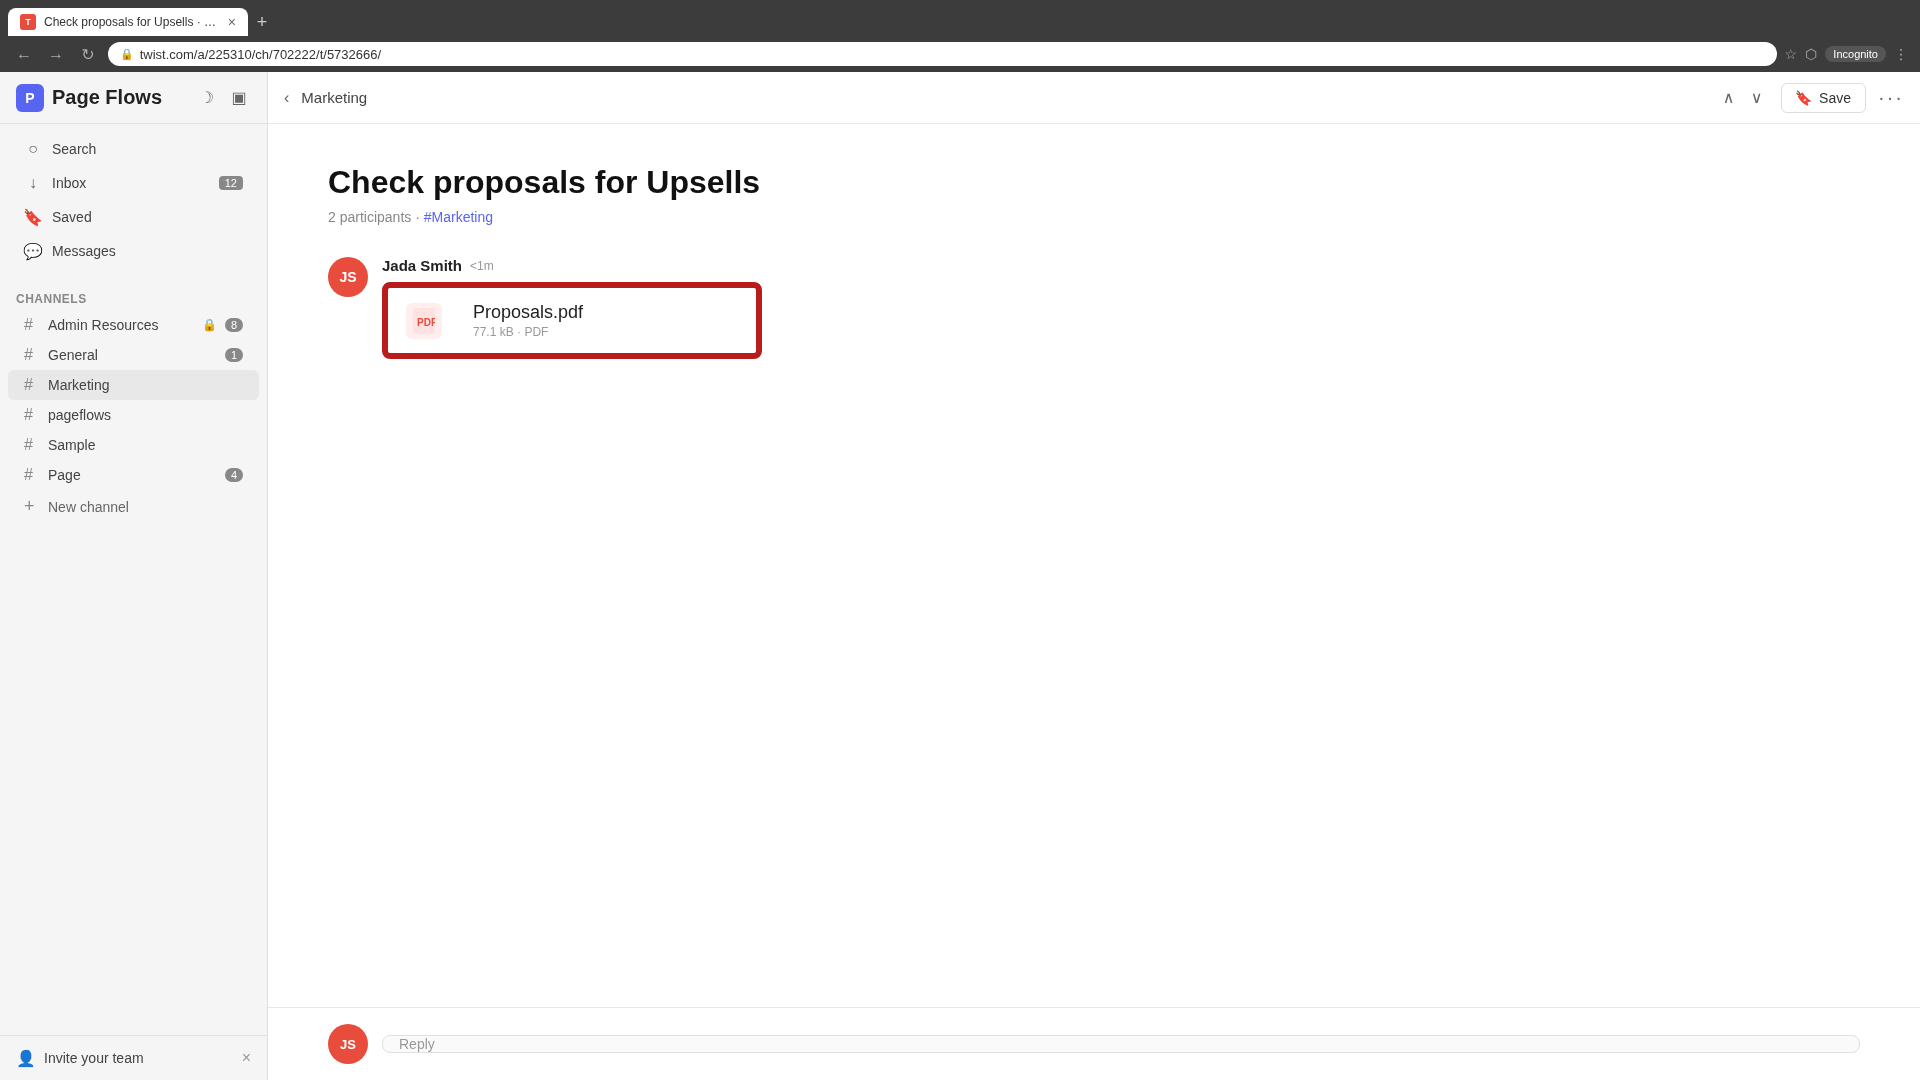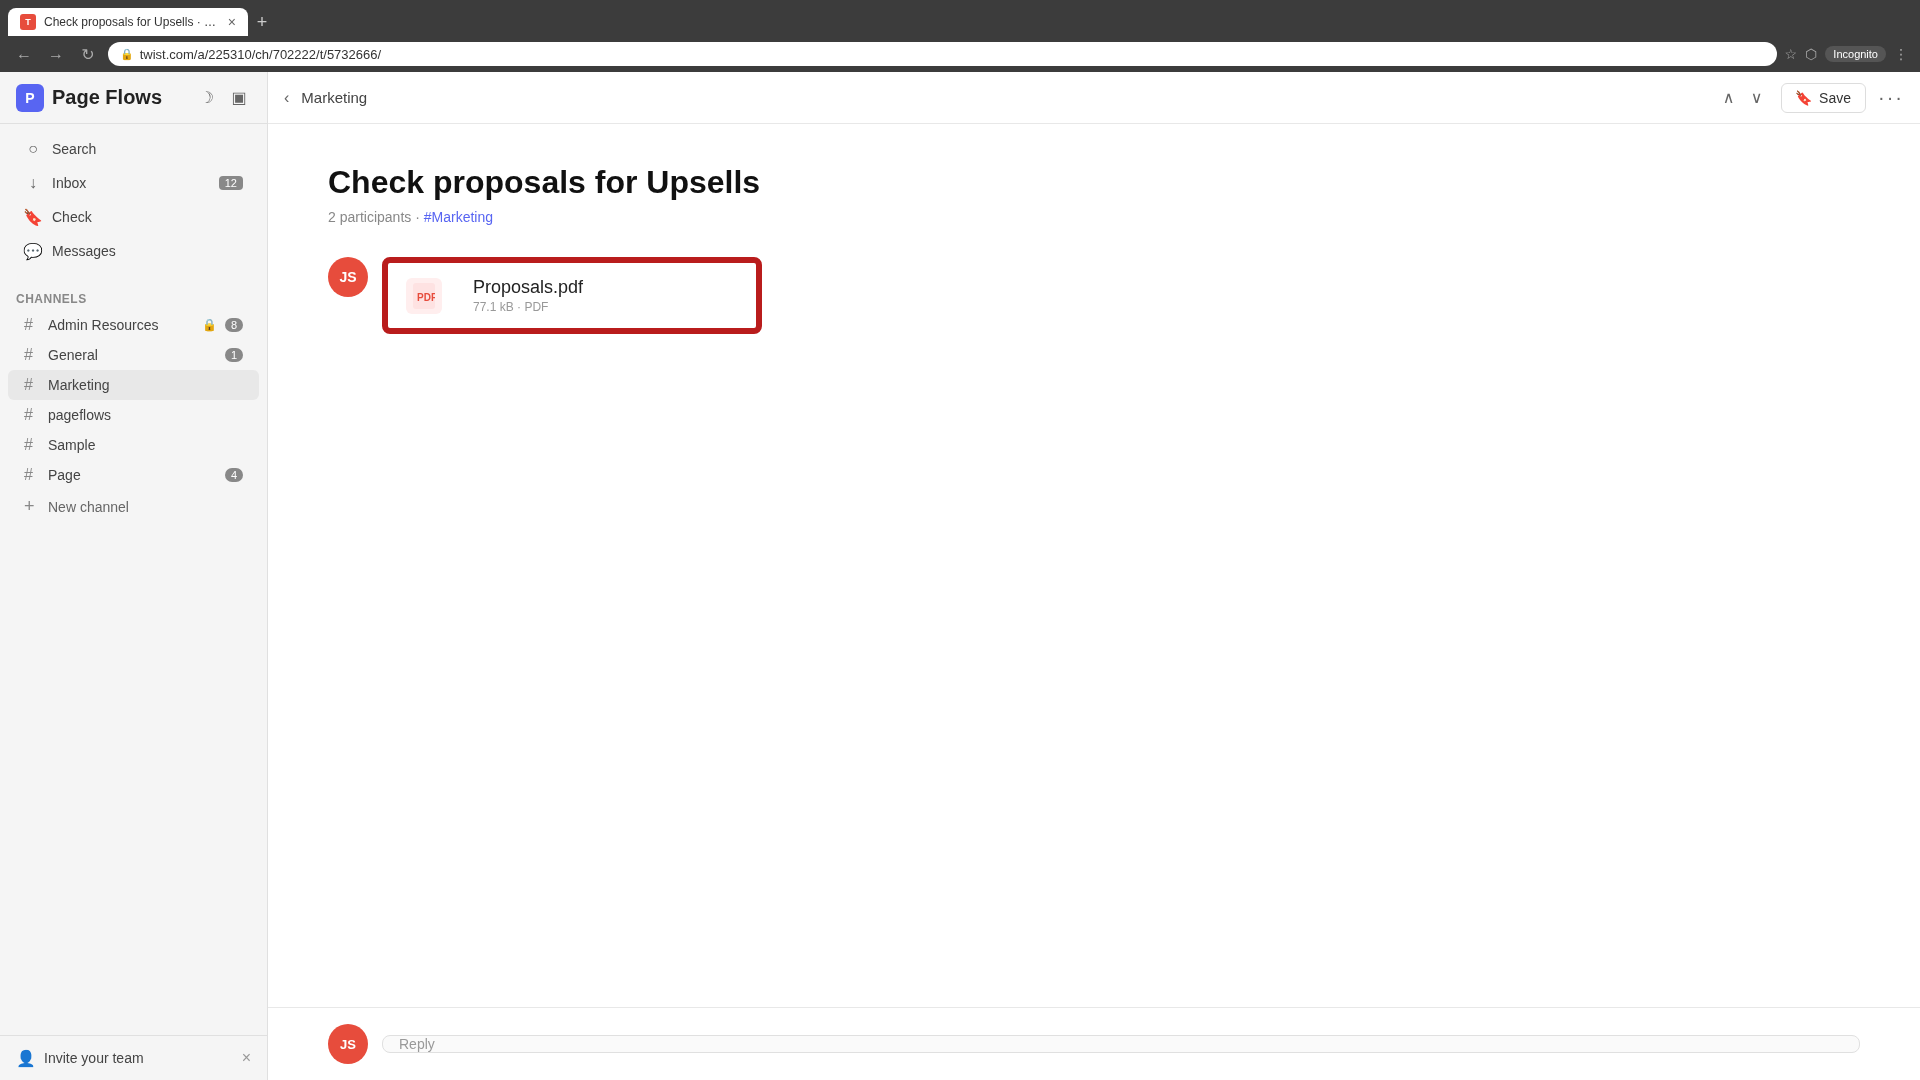--- a/index.html
+++ b/index.html
@@ -143,21 +143,21 @@
         <span class="sidebar-nav-icon">○</span>
         <span class="sidebar-nav-label">Search</span>
       </div>
       <div class="sidebar-nav-item">
         <span class="sidebar-nav-icon">↓</span>
         <span class="sidebar-nav-label">Inbox</span>
         <span class="sidebar-nav-badge">12</span>
       </div>
       <div class="sidebar-nav-item">
         <span class="sidebar-nav-icon">🔖</span>
-        <span class="sidebar-nav-label">Check</span>
+        <span class="sidebar-nav-label">Saved</span>
       </div>
       <div class="sidebar-nav-item">
         <span class="sidebar-nav-icon">💬</span>
         <span class="sidebar-nav-label">Messages</span>
       </div>
     </div>
 
     <div class="channels-section">
       <div class="channels-header">Channels</div>
 
@@ -226,20 +226,24 @@
         <span>2 participants</span>
         <span> · </span>
         <a href="#" style="color:#5865f2; text-decoration:none;">#Marketing</a>
       </div>
 
       <div class="message">
         <div class="message-avatar">
           <span class="avatar-initials">JS</span>
         </div>
         <div class="message-body">
+          <div class="message-header">
+            <span class="message-author">Jada Smith</span>
+            <span class="message-time">&lt;1m</span>
+          </div>
           <div class="attachment">
             <div class="attachment-icon">
               <svg width="22" height="26" viewBox="0 0 22 26" fill="none">
                 <rect width="22" height="26" rx="3" fill="#fee2e2"></rect>
                 <text x="4" y="18" font-size="10" fill="#e74c3c" font-weight="bold">PDF</text>
               </svg>
             </div>
             <div class="attachment-info">
               <div class="attachment-name">Proposals.pdf</div>
               <div class="attachment-meta">

